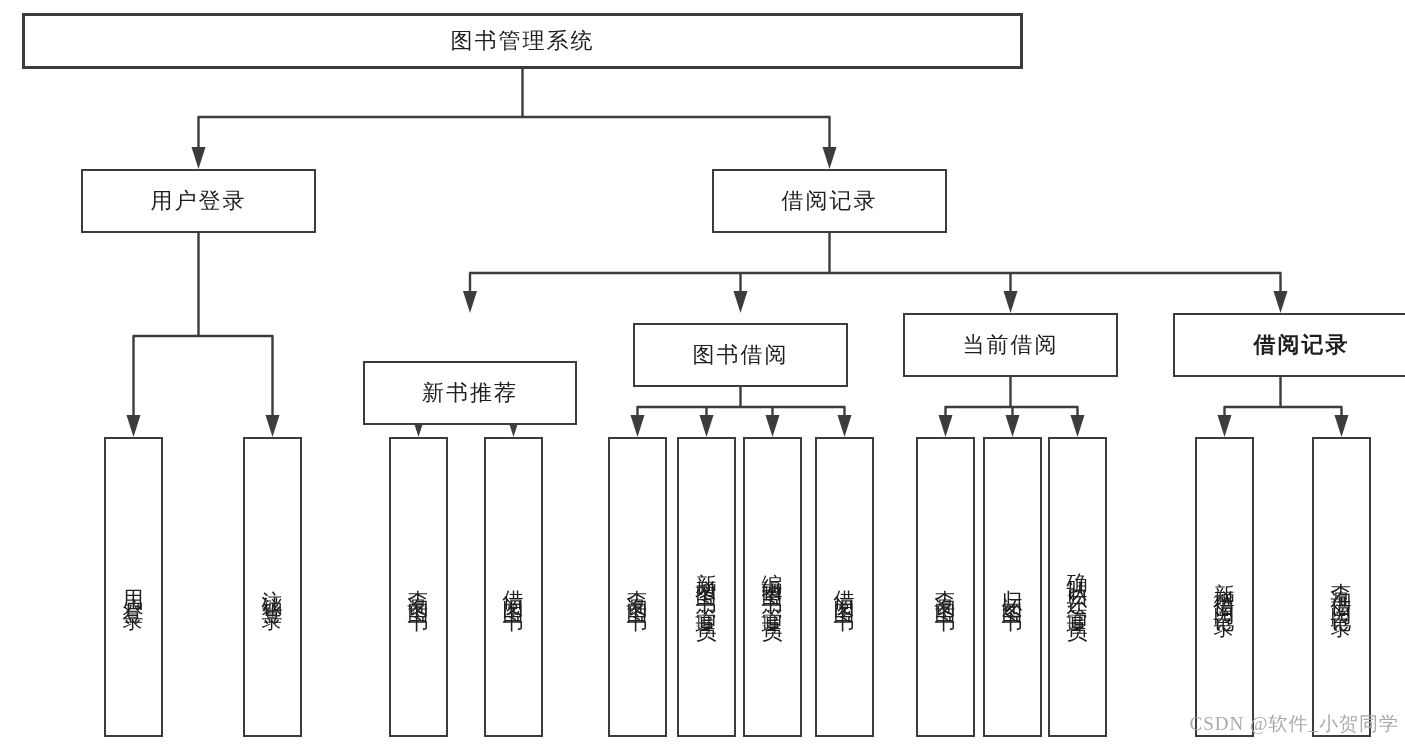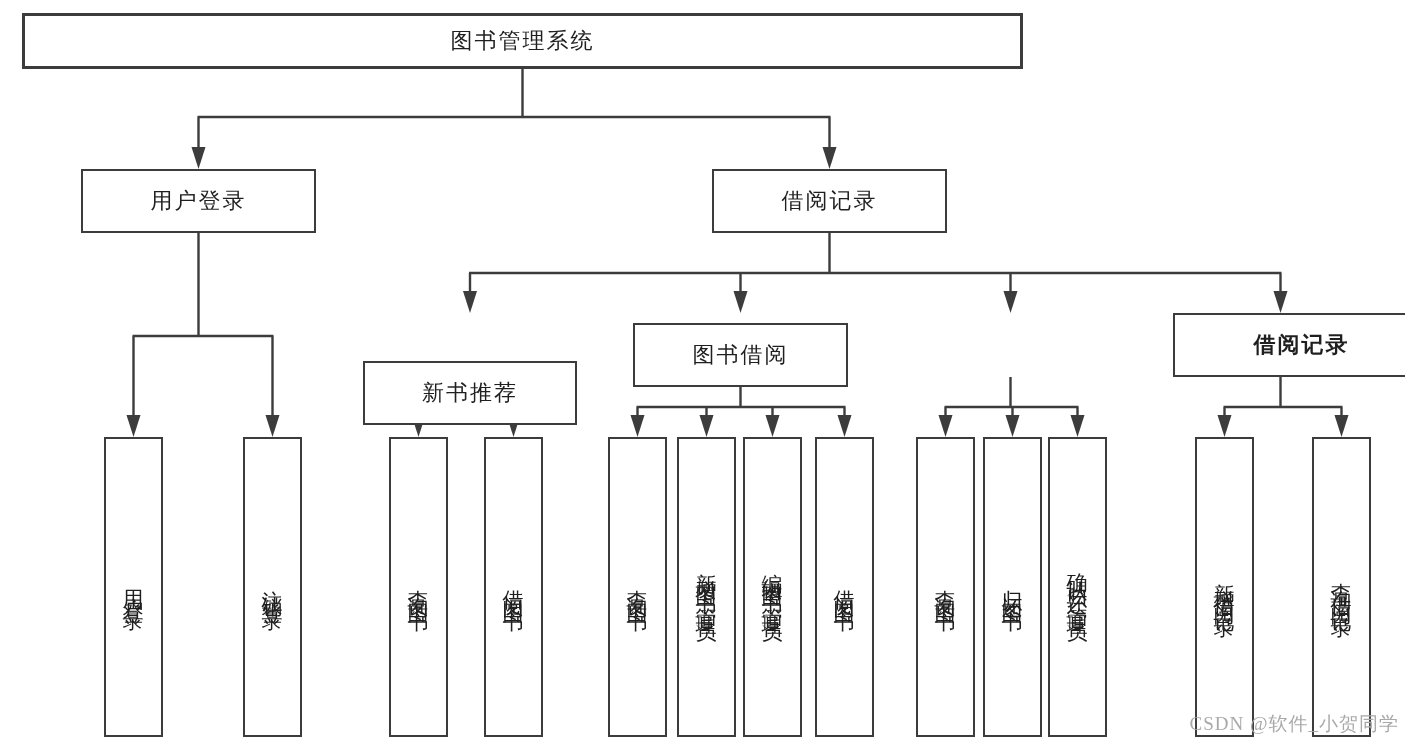--- a/index.html
+++ b/index.html
@@ -125,20 +125,23 @@
   <div class="hbox" style="left:712px;top:169px;width:235px;height:64px;">
     <span>借阅记录</span>
   </div>
 
   <div class="hbox" style="left:363px;top:313px;width:214px;height:64px;margin-top:48px;">
     <span>新书推荐</span>
   </div>
   <div class="hbox" style="left:633px;top:313px;width:215px;height:64px;margin-top:10px;">
     <span>图书借阅</span>
   </div>
+  <div class="hbox" style="left:903px;top:313px;width:215px;height:64px;">
+    <span>当前借阅</span>
+  </div>
   <div class="hbox" style="left:1173px;top:313px;width:257px;height:64px;font-weight:bold;">
     <span>借阅记录</span>
   </div>
 
   <div class="vbox" style="left:104px;">
     <span class="vlabel">用户登录</span>
   </div>
   <div class="vbox" style="left:243px;">
     <span class="vlabel">注销登录</span>
   </div>

